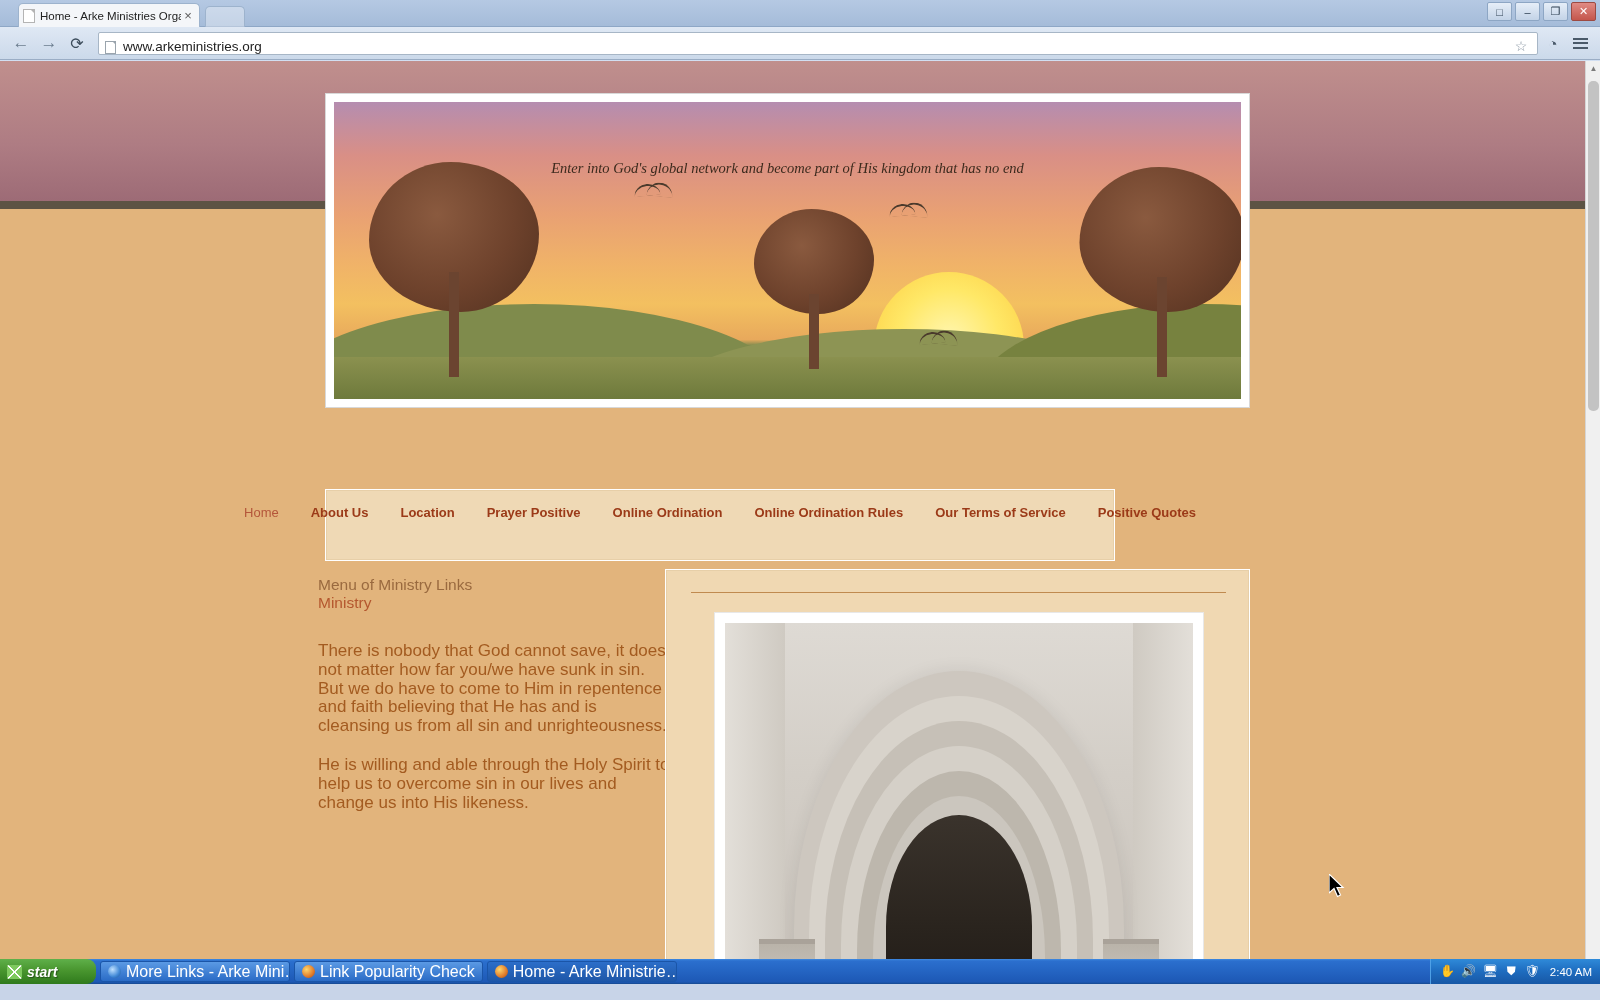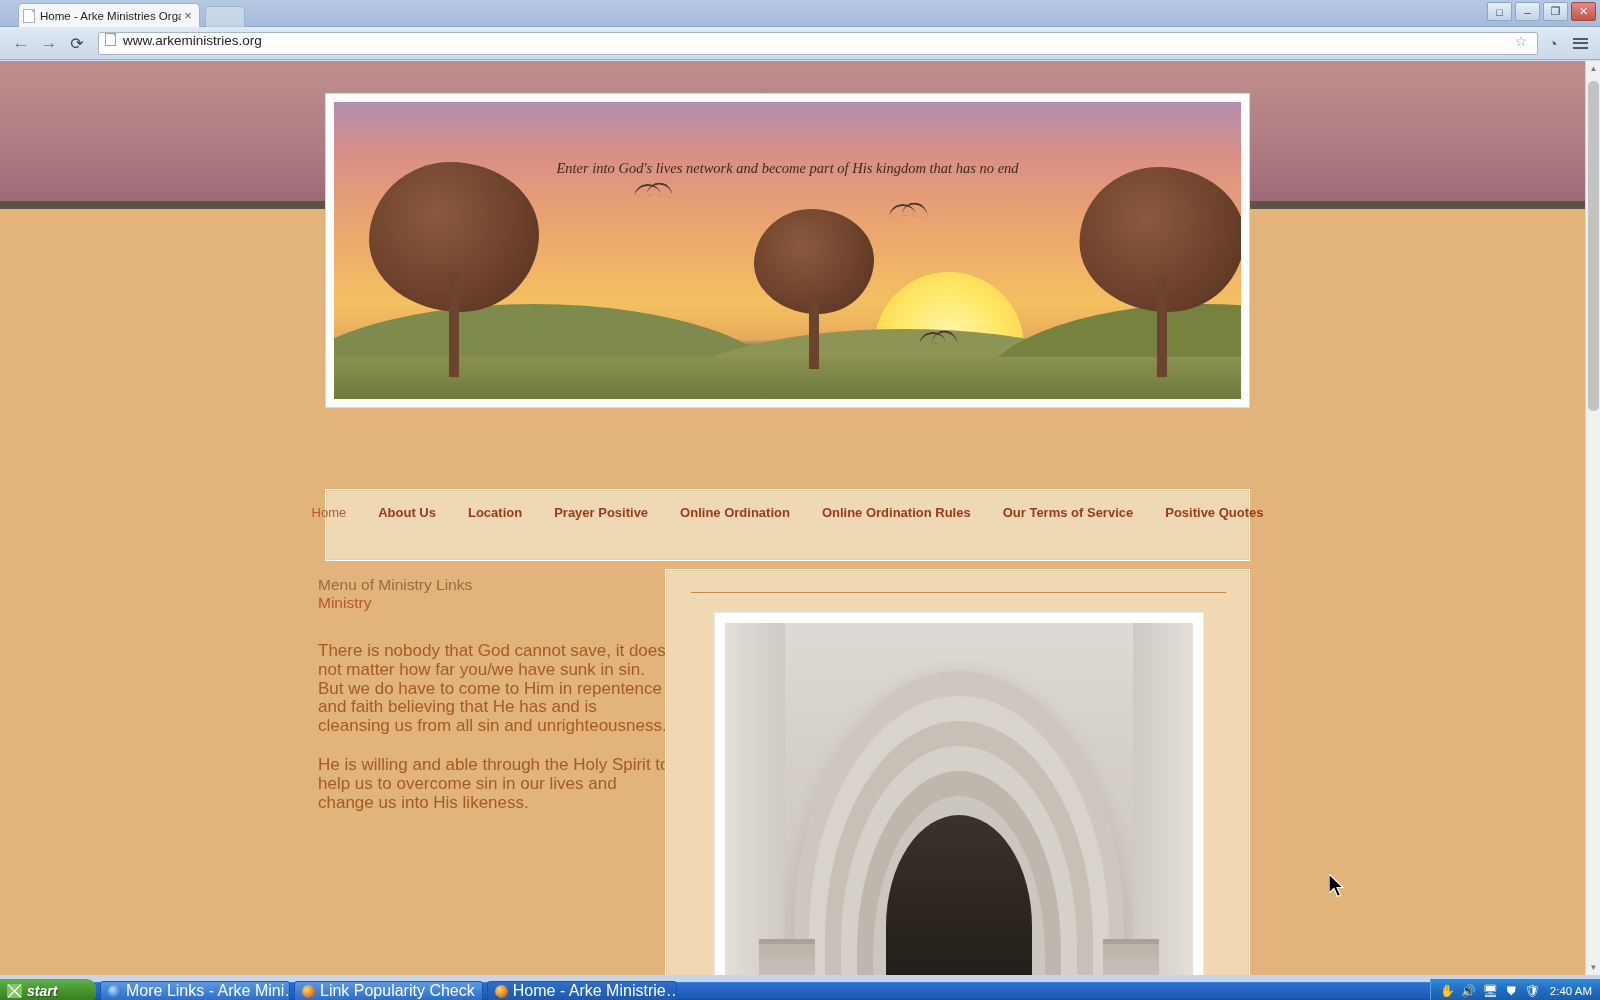--- a/index.html
+++ b/index.html
@@ -96,21 +96,21 @@
     color: #6b7c8e; font-size: 17px;
     margin-right: 2px;
   }
   .navbtn.reload { color: #3d4d5c; font-size: 16px; margin-right: 8px; }
   #omnibox {
     flex: 1 1 auto;
     height: 23px;
     background: #fff;
     border: 1px solid #a7b6c6;
     border-radius: 2px;
-    display: flex; align-items: flex-start;
+    display: flex; align-items: flex-end;
     padding: 0 6px;
   }
   #omnibox .pageicon {
     width: 11px; height: 13px;
     border: 1px solid #9aa4ad;
     background: #fff;
     margin-right: 7px;
     position: relative;
   }
   #omnibox .pageicon::after {
@@ -225,21 +225,21 @@
     text-align: center;
     font-size: 14.5px;
     font-family: "Liberation Serif", serif;
     font-style: italic;
     color: #3c2a1d;
   }
 
   
   #navbox {
     position: absolute; left: 325px; top: 428px;
-    width: 925px; height: 72px;
+    width: 790px; height: 72px;
     background: #efd9b5;
     border: 1px solid #ffffff;
     box-shadow: 0 0 0 1px #e7cfa8 inset;
     padding: 10px 0;
   }
   .navrow {
     display: flex; justify-content: center; align-items: center;
     gap: 0;
     height: 25px;
   }
@@ -342,22 +342,22 @@
   #vscroll .arrow.down { bottom: 0; }
   #vthumb {
     position: absolute; left: 2px; top: 20px;
     width: 11px; height: 330px;
     background: #c3c3c3;
     border-radius: 5px;
   }
 
   
   #taskbar {
-    position: absolute; left: 0; bottom: 0;
-    width: 1600px; height: 18px;
+    position: absolute; left: 0; bottom: 16px;
+    width: 1600px; height: 25px;
     background: linear-gradient(180deg,#3f8ae0 0%, #2b6fce 8%, #2464c2 50%, #1d58b5 92%, #16498f 100%);
     display: flex; align-items: center;
   }
   #startbtn {
     width: 96px; height: 25px;
     background: linear-gradient(180deg,#5fb04a 0%, #49962f 45%, #2f7a1c 100%);
     border-radius: 0 9px 9px 0;
     display: flex; align-items: center;
     padding-left: 7px;
     color: #fff;
@@ -475,21 +475,21 @@
           </div>
           <div class="tree" style="left:740px; bottom:22px; width:175px; height:210px;">
             <div class="crown" style="width:165px; height:145px;"></div>
             <div class="trunk" style="height:100px;"></div>
           </div>
 
           <div class="bird" style="left:300px; top:82px;"></div>
           <div class="bird" style="left:555px; top:102px;"></div>
           <div class="bird" style="left:585px; top:230px;"></div>
 
-          <div id="banner-sub">Enter into God's lives network and become part of His kingdom that has no end</div>
+          <div id="banner-sub">Enter into God's global network and become part of His kingdom that has no end</div>
         </div>
       </div>
 
       <div id="navbox">
         <div class="navrow">
           <a class="navlink plain" href="#">Home</a>
           <a class="navlink" href="#">About Us</a>
           <a class="navlink" href="#">Location</a>
           <a class="navlink" href="#">Prayer Positive</a>
           <a class="navlink" href="#">Online Ordination</a>

